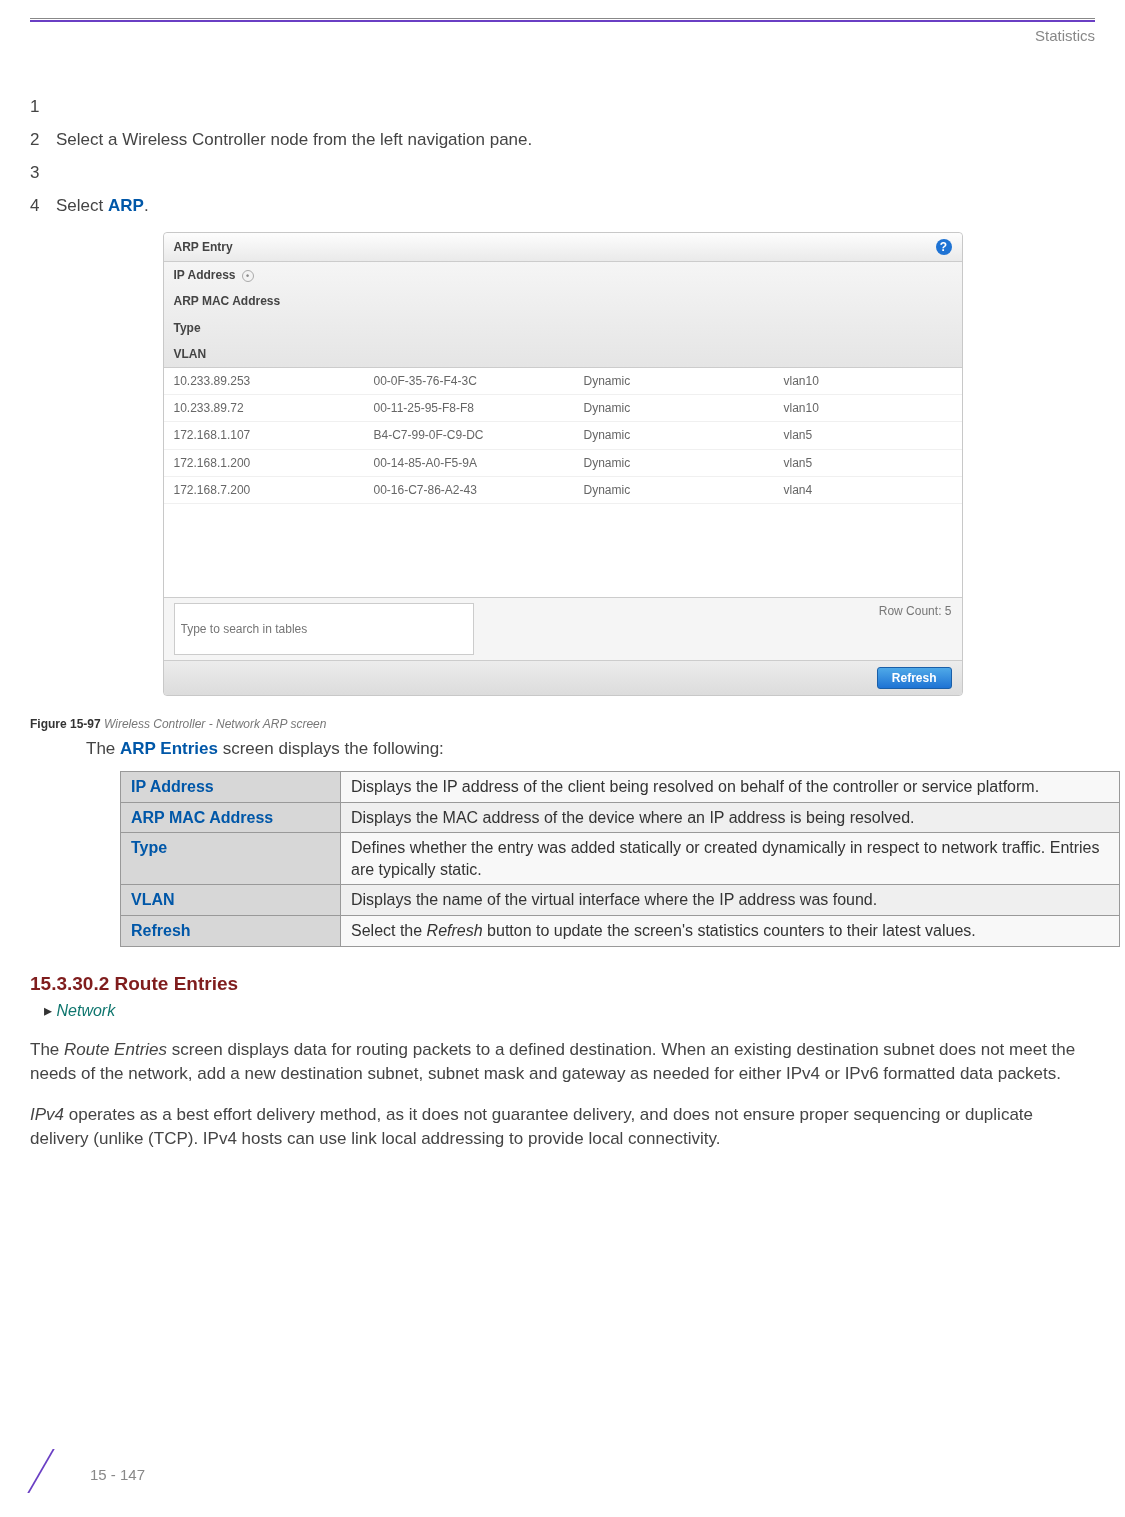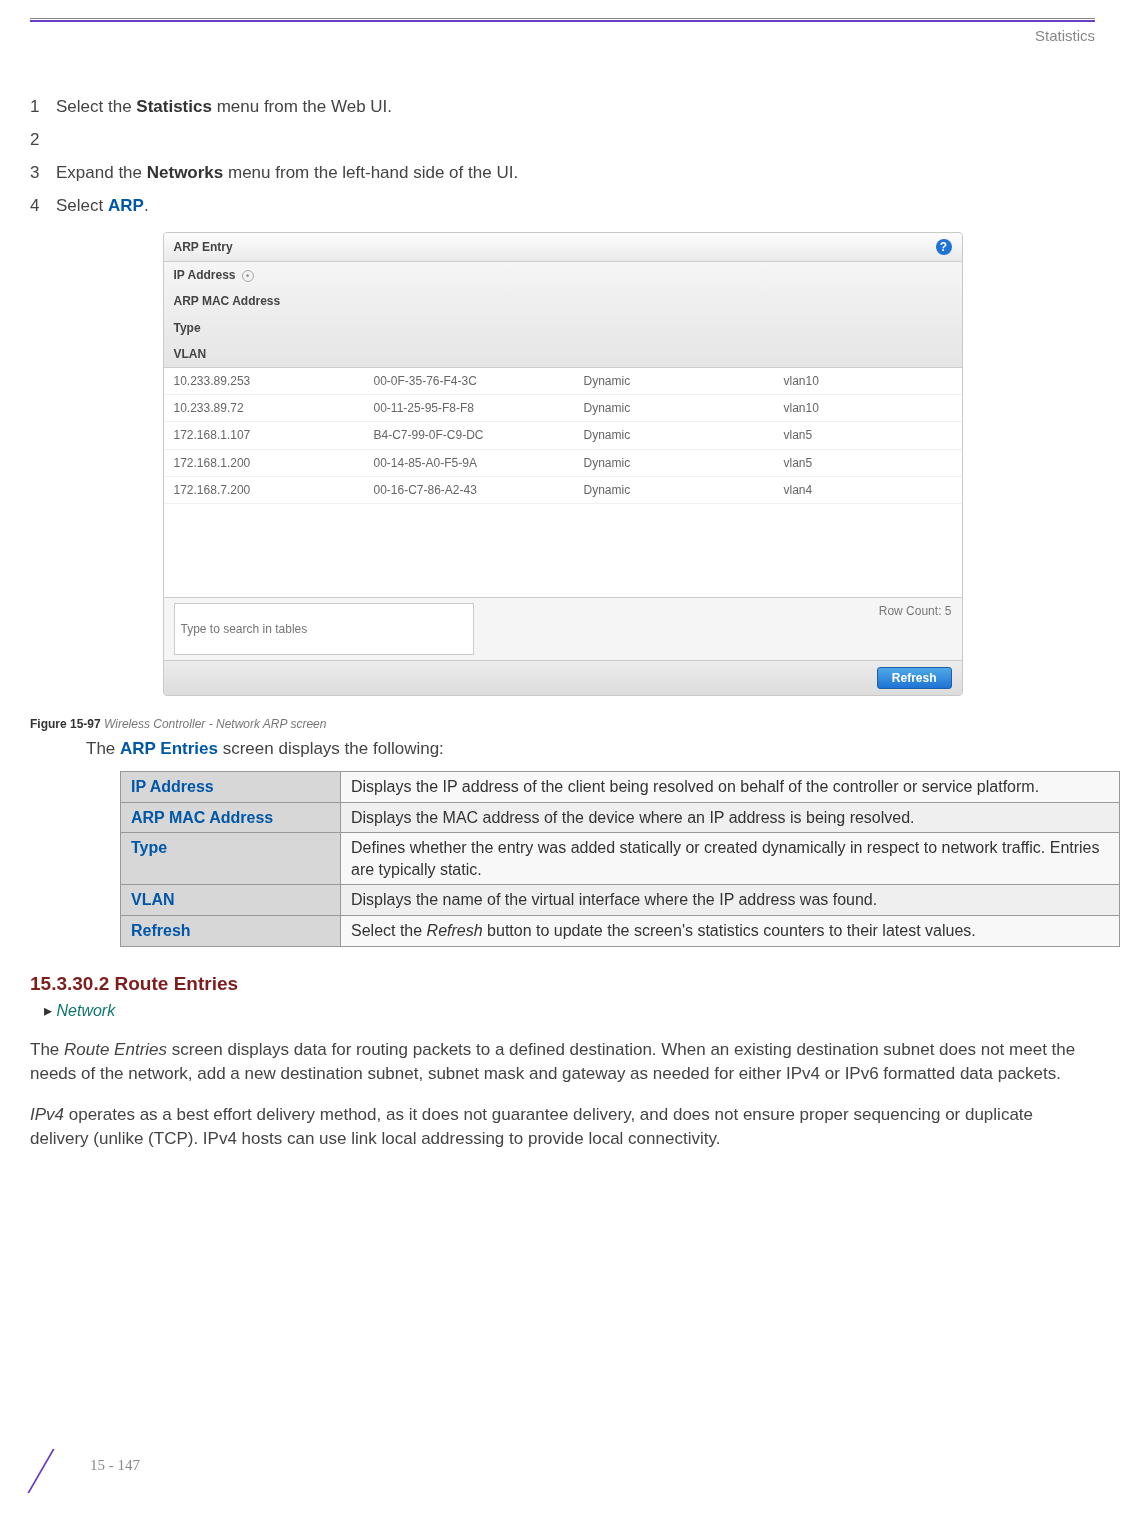--- a/index.html
+++ b/index.html
@@ -199,39 +199,38 @@
     margin-right:10px;
   }
   .footer .slash::before{
     content:"";
     position:absolute;
     left:10px; top:-6px;
     width:44px; height:44px;
     border-left:2px solid #6a3fc4;
     transform: skewX(-30deg);
   }
-  .footer-right{ display:flex; align-items:flex-start;font-family:Liberation Serif, serif; }
+  .footer-right{ display:flex; align-items:center; }
 </style>
 </head>
 <body>
 
 <div class="top-rule"></div>
 <div class="header-title">Statistics</div>
 
 <div class="steps">
   <div class="step">
     <div class="step-num">1</div>
-    <div><span>Select the </span><span class="b">Statistics</span><span> menu from the Web UI.</span></div>
   </div>
   <div class="step">
     <div class="step-num">2</div>
+    <div><span>Select a Wireless Controller node from the left navigation pane.</span></div>
   </div>
   <div class="step">
     <div class="step-num">3</div>
-    <div><span>Expand the </span><span class="b">Networks</span><span> menu from the left-hand side of the UI.</span></div>
   </div>
   <div class="step">
     <div class="step-num">4</div>
     <div><span>Select </span><span class="bblue">ARP</span><span>.</span></div>
   </div>
 </div>
 
 <div class="screenshot">
   <div class="ss-title">
     <span>ARP Entry</span>

